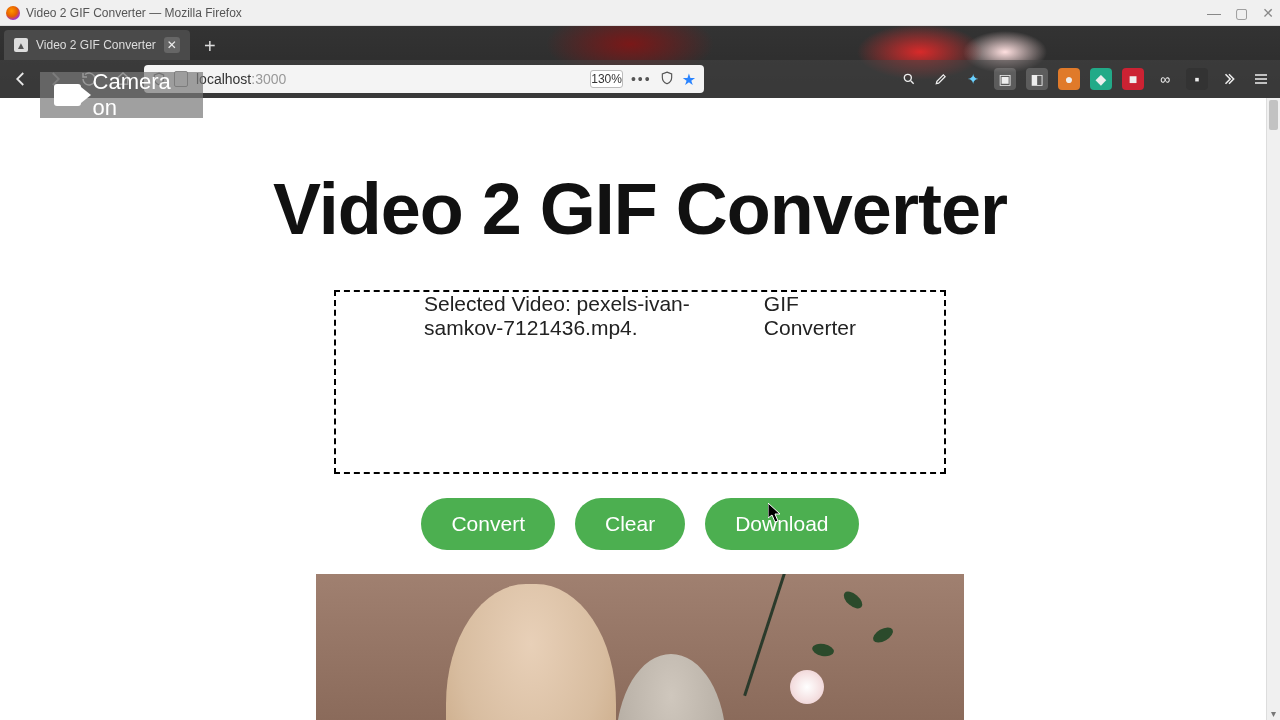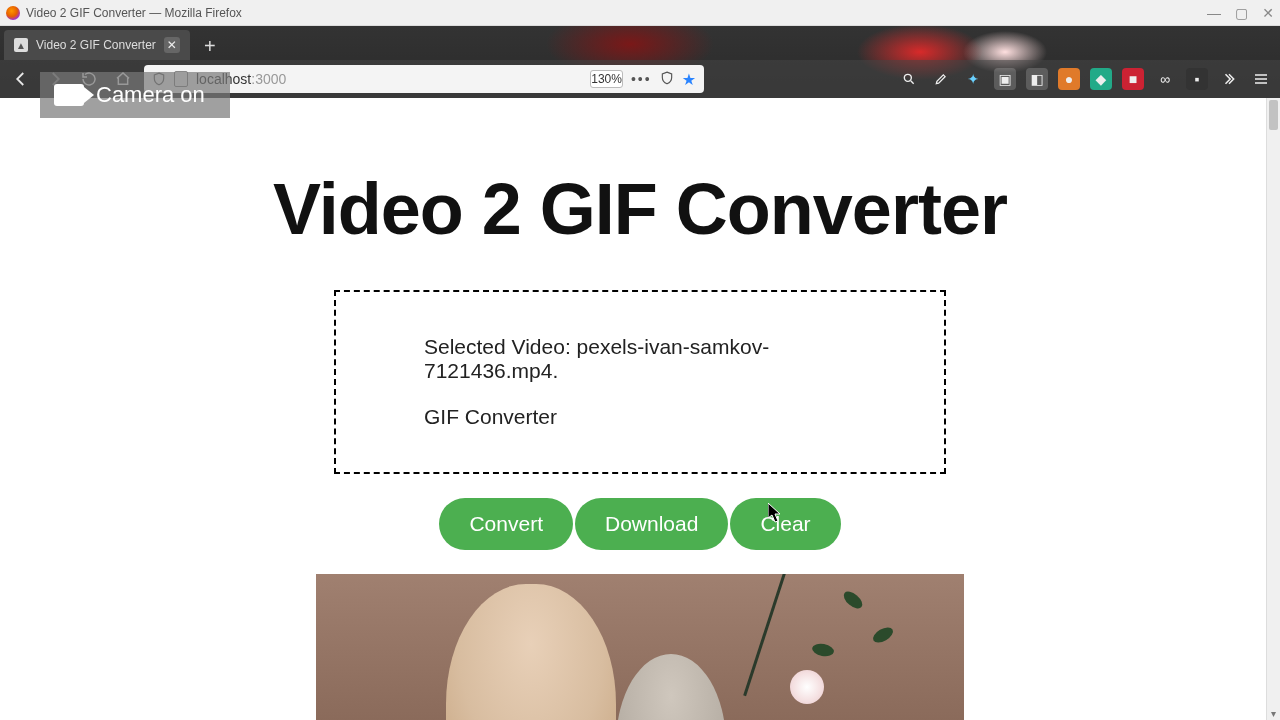--- a/index.html
+++ b/index.html
@@ -81,21 +81,21 @@
     justify-content: center; font-size: 14px; color: #eee;
   }
   .tool-sq { background: rgba(255,255,255,0.18); }
   .tool-red { background: #c23; }
   .tool-green { background: #2a8; }
   .tool-dark { background: #333; }
   .tool-orange { background: #e07a2a; }
 
   
   .camera-badge {
-    position: absolute; top: 72px; left: 40px; width: 190px; height: 46px;
+    position: absolute; top: 72px; left: 40px; width: 163px; height: 46px;
     background: rgba(120,120,120,0.7); display: flex; align-items: center; gap: 12px;
     padding: 0 14px; color: #fff; font-size: 22px; z-index: 50;
   }
   .camera-badge .cam-icon {
     width: 30px; height: 22px; background: currentColor; border-radius: 3px; position: relative;
   }
   .camera-badge .cam-icon::after {
     content: ""; position: absolute; right: -10px; top: 3px;
     border-left: 10px solid currentColor; border-top: 8px solid transparent; border-bottom: 8px solid transparent;
   }
@@ -109,24 +109,24 @@
     border-left: 1px solid #ddd;
   }
   .scrollbar-v .thumb { position: absolute; left: 2px; right: 2px; top: 2px; height: 30px; background: #c2c2c2; border-radius: 2px; }
   .scrollbar-v .arrow-dn { position: absolute; left: 0; right: 0; bottom: 0; height: 14px; display:flex; align-items:center; justify-content:center; color:#777; font-size:10px;}
 
   
   .app { width: 100%; display: flex; flex-direction: column; align-items: center; padding-top: 70px; }
   .app-title { font-size: 72px; font-weight: 800; color: #111; letter-spacing: -1px; }
   .dropzone {
     width: 612px; height: 184px; border: 2px dashed #000; margin-top: 40px;
-    display: flex; flex-direction: column; justify-content: center; padding: 0 88px; gap: 22px;
+    display: flex; flex-direction: row; justify-content: center; padding: 0 88px; gap: 22px;
   }
   .dz-line { font-size: 21px; color: #222; }
-  .btn-row { display: flex; gap: 2px; margin-top: 24px; }
+  .btn-row { display: flex; gap: 20px; margin-top: 24px; }
   .btn {
     border: none; border-radius: 999px; background: #4caf50; color: #fff;
     font-size: 21px; padding: 14px 30px; cursor: pointer;
   }
   .preview {
     width: 648px; height: 150px; margin-top: 24px; position: relative; overflow: hidden;
     background: linear-gradient(180deg, #a08070 0%, #8a6a5a 100%);
   }
   .preview .vase1 {
     position: absolute; left: 130px; bottom: -60px; width: 170px; height: 200px;
@@ -269,22 +269,22 @@
 
     <div class="dropzone">
       <div class="dz-line">
         <span>Selected Video: </span><span>pexels-ivan-samkov-7121436.mp4.</span>
       </div>
       <div class="dz-line">GIF Converter</div>
     </div>
 
     <div class="btn-row">
       <button class="btn">Convert</button>
+      <button class="btn">Clear</button>
       <button class="btn">Download</button>
-      <button class="btn">Clear</button>
     </div>
 
     <div class="preview">
       <div class="vase1"></div>
       <div class="vase2"></div>
       <div class="branch"></div>
       <div class="leaf l1"></div>
       <div class="leaf l2"></div>
       <div class="leaf l3"></div>
       <div class="flower"></div>

